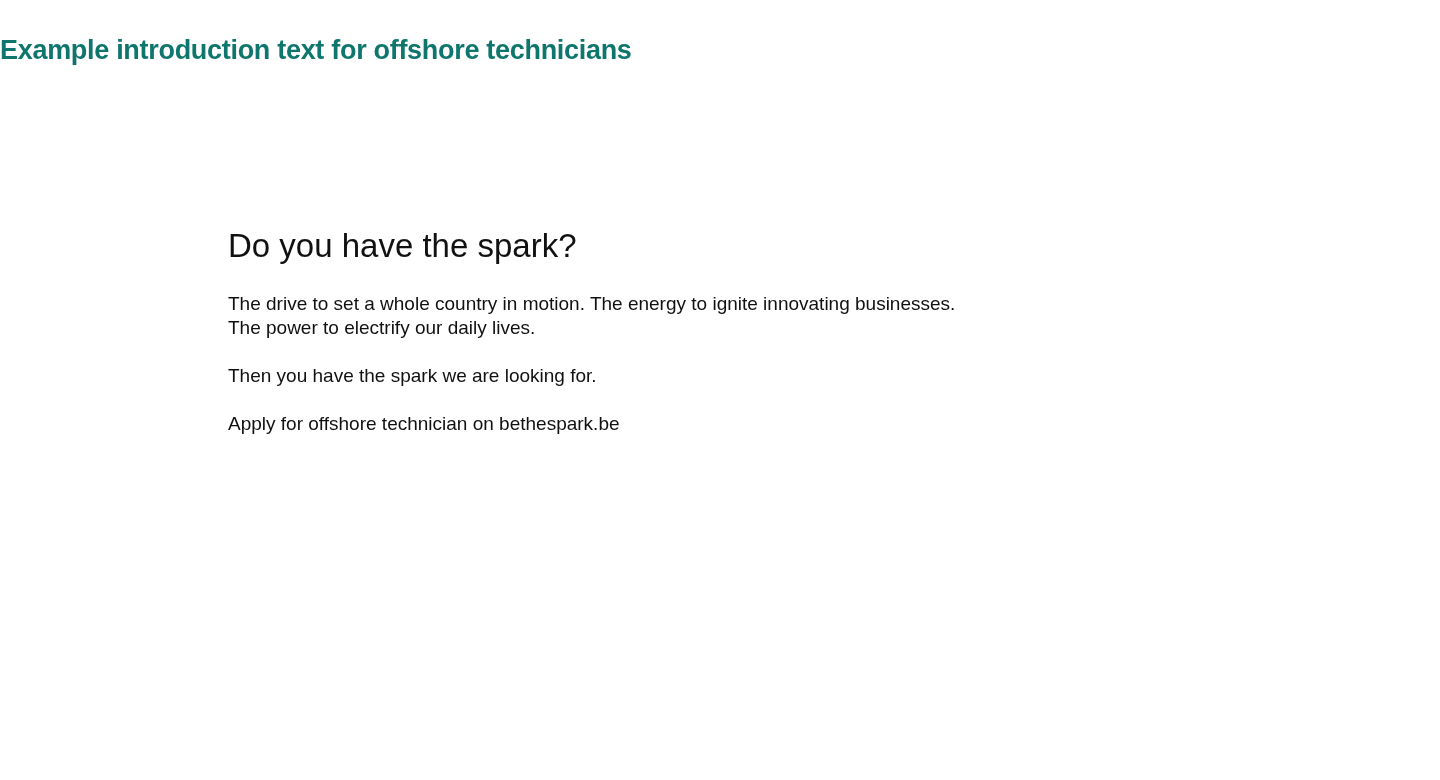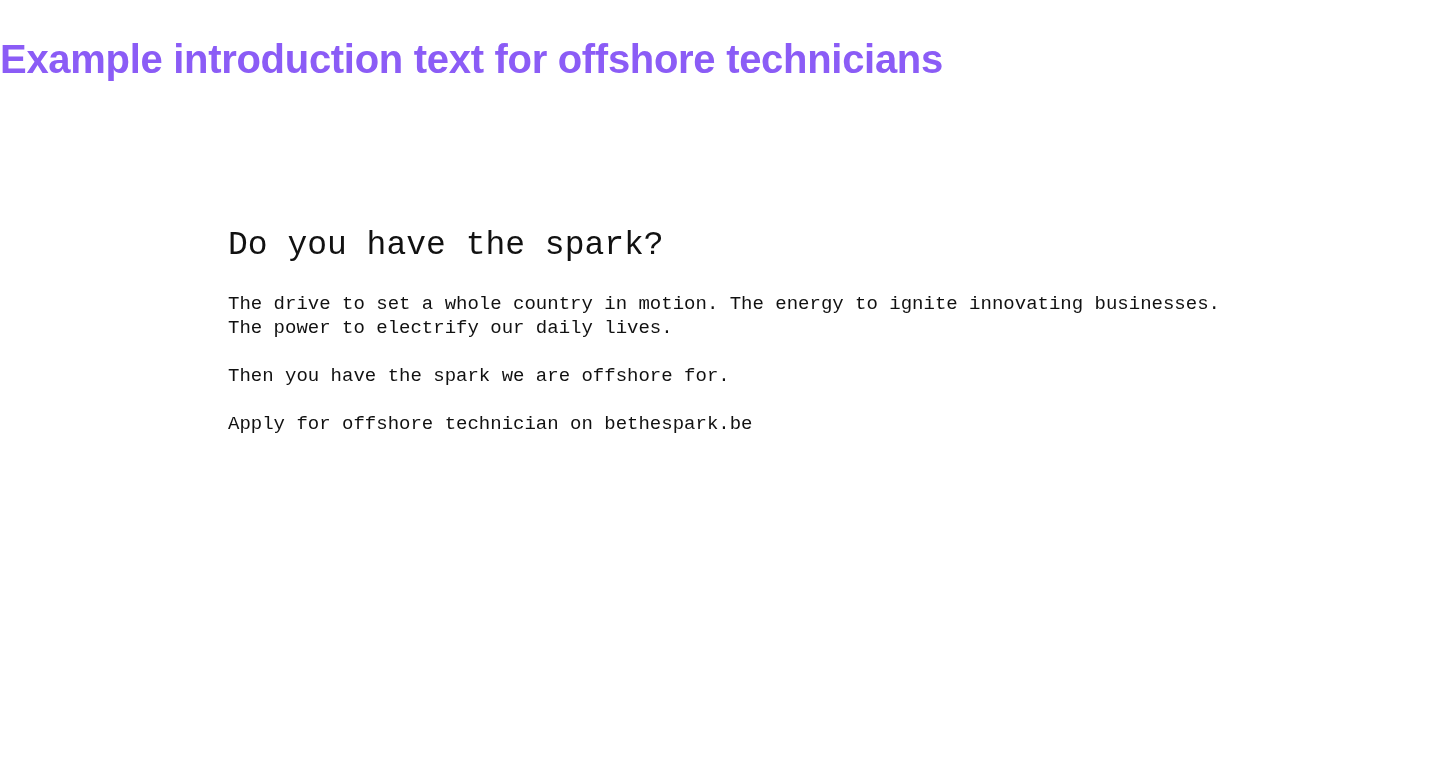--- a/index.html
+++ b/index.html
@@ -13,34 +13,33 @@
     position: relative;
     font-family: "Liberation Sans", sans-serif;
     color: #000000;
     overflow: hidden;
   }
 
   .page-heading {
     position: absolute;
     left: 0px;
     top: 12px;
-    font-size: 40px;
+    font-size: 27px;
     font-weight: bold;
     letter-spacing: -0.3px;
-    color: #8b5cf6;
+    color: #0f766e;
     white-space: nowrap;
     line-height: 40px;
   }
 
   .content-block {
     position: absolute;
     left: 228px;
     top: 222px;
     width: 1000px;
-    font-family: Liberation Mono, monospace;
   }
 
   .content-title {
     font-size: 33px;
     font-weight: 400;
     color: #111111;
     letter-spacing: 0px;
     line-height: 48px;
     margin: 0 0 22px 0;
   }
@@ -63,16 +62,16 @@
 
 <h1 class="page-heading">Example introduction text for offshore technicians</h1>
 
 <section class="content-block">
   <h2 class="content-title">Do you have the spark?</h2>
 
   <p class="paragraph">The drive to set a whole country in motion. The energy to ignite innovating businesses.
 The power to electrify our daily lives.</p>
 
 
-  <p class="paragraph">Then you have the spark we are offshore for.</p>
+  <p class="paragraph">Then you have the spark we are looking for.</p>
 
   <p class="paragraph">Apply for offshore technician on bethespark.be</p>
 </section>
 
 </body></html>

